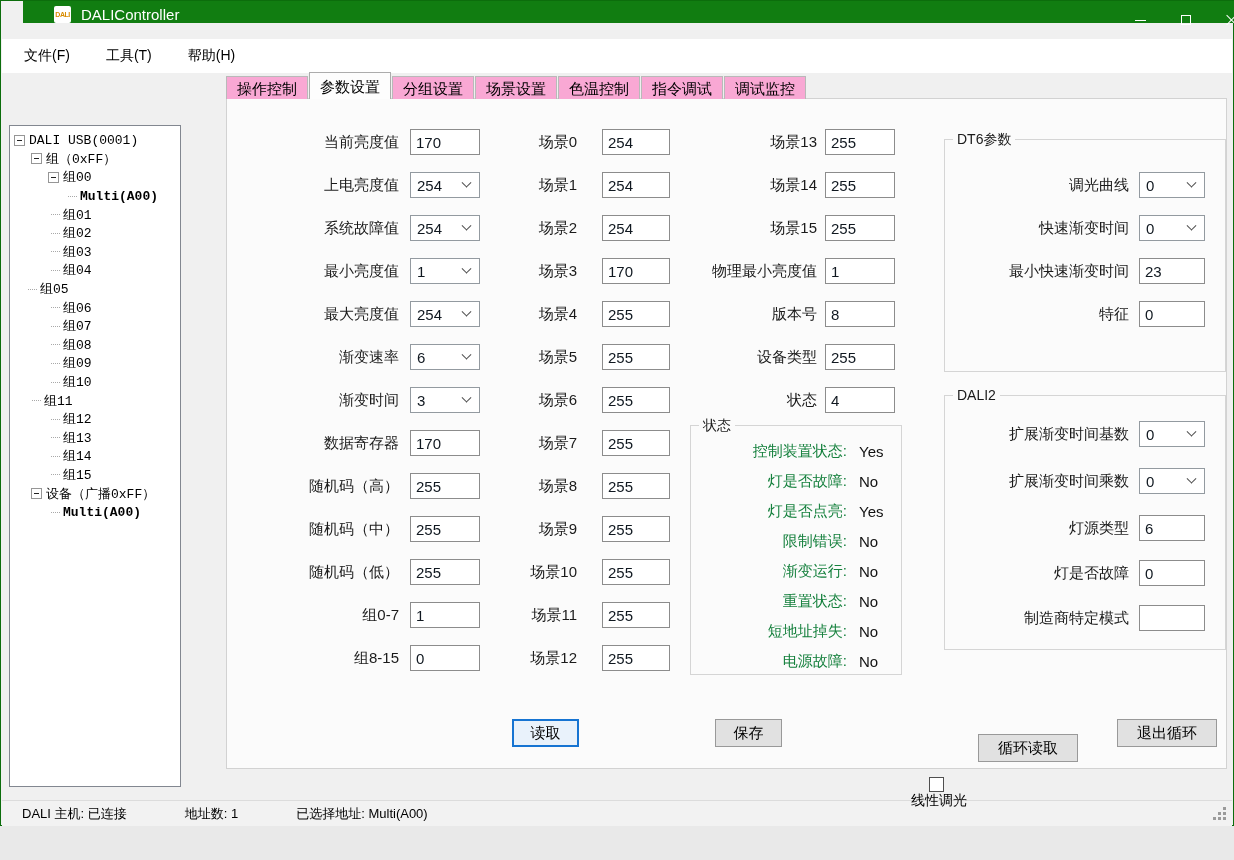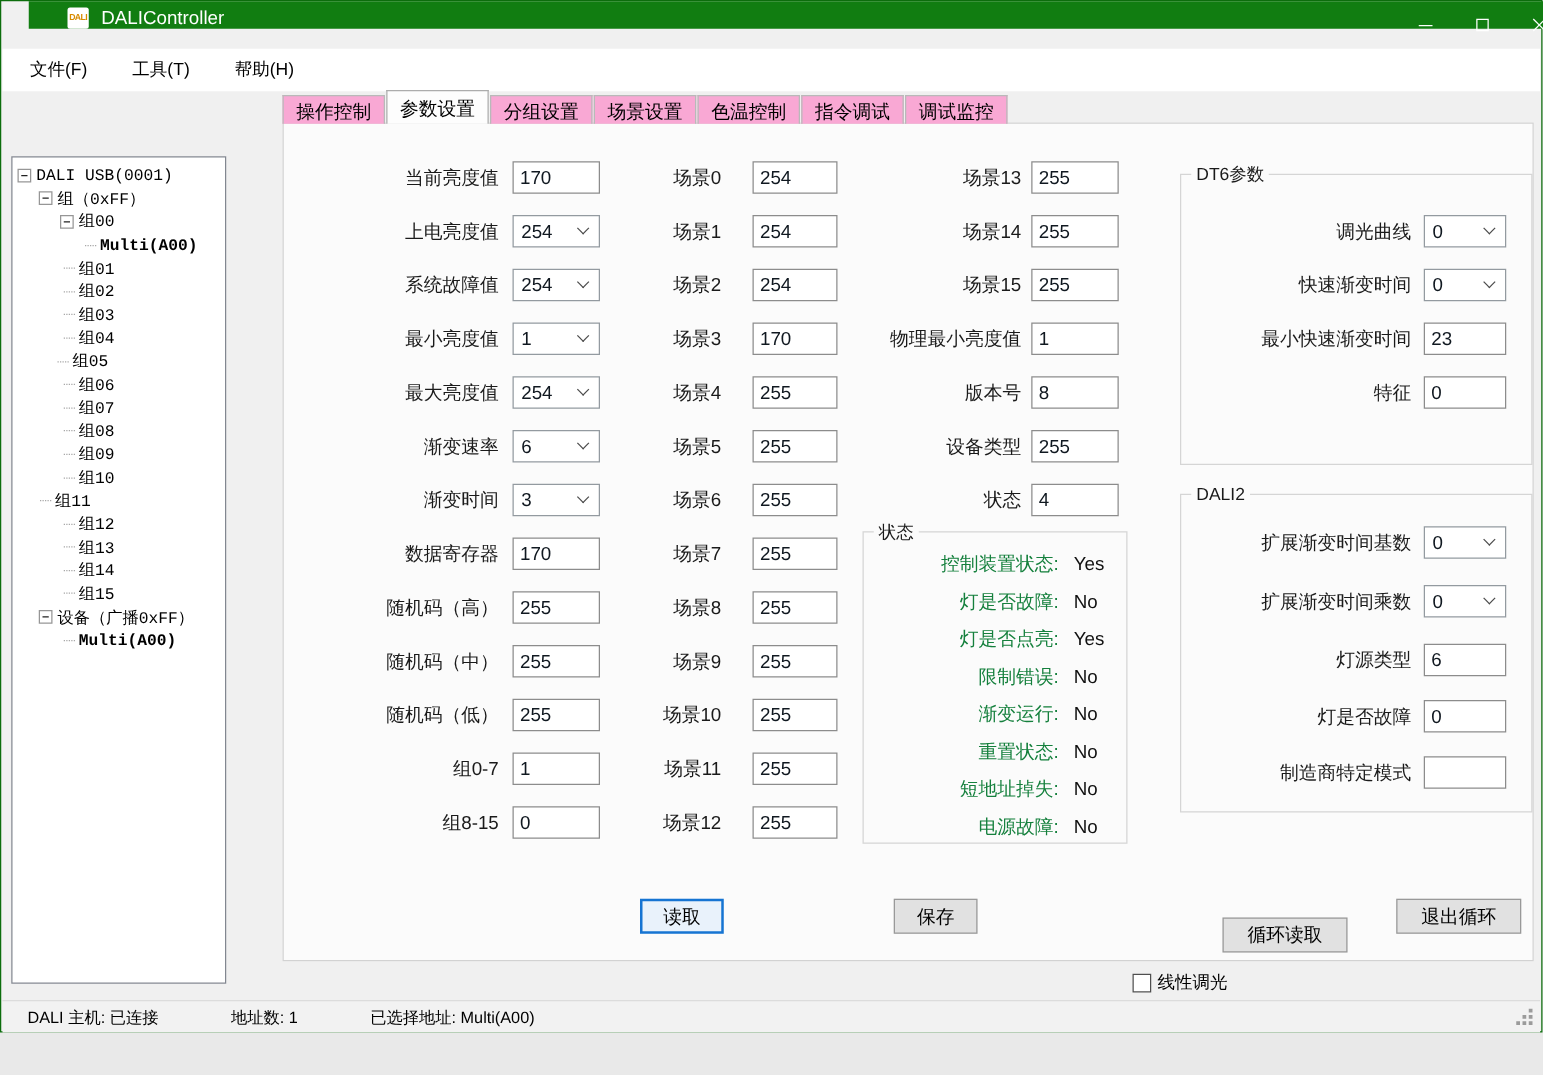--- a/index.html
+++ b/index.html
@@ -53,21 +53,21 @@
   .g-row .flabel { width:178px; }
   .g-row .ctl { margin-left:10px; width:66px; }
 
   .s-row { position:absolute; height:22px; display:flex; align-items:center; }
   .s-label { width:148px; text-align:right; font-size:15px; color:#15803d; white-space:nowrap; }
   .s-value { margin-left:12px; font-size:15px; color:#111; }
 
   .btn { position:absolute; height:28px; background:#e1e1e1; border:1px solid #999; font-size:15px; color:#000; display:flex; align-items:center; justify-content:center; }
   .btn.focused { border:2px solid #1674d2; background:#e9f2fb; }
 
-  .chkrow { position:absolute; left:905px; top:776px; display:flex; align-items:center; z-index:3; }
+  .chkrow { position:absolute; left:905px; top:776px; display:flex; align-items:center; z-index:3;flex-direction:column; }
   .chkbox { width:15px; height:15px; border:1px solid #4f4f4f; background:#fff; }
   .chklabel { font-size:14px; margin-left:5px; color:#000; }
 
   .statusbar { position:absolute; left:1px; right:1px; top:799px; height:26px; background:#f2f2f2; border-top:1px solid #dcdcdc; display:flex; align-items:center; font-size:13px; color:#000; }
   .sb-item { margin-left:20px; }
   .sb-item + .sb-item { margin-left:58px; }
   .grip { position:absolute; right:6px; bottom:16px; width:3px; height:3px; background:#9b9b9b; box-shadow:0 5px #9b9b9b,0 10px #9b9b9b,-5px 5px #9b9b9b,-5px 10px #9b9b9b,-10px 10px #9b9b9b; }
 </style>
 </head>
 <body>
@@ -122,21 +122,21 @@
         <span>组02</span>
       </div>
     <div class="tree-row" style="padding-left:41px">
         <span class="dash"></span>
         <span>组03</span>
       </div>
     <div class="tree-row" style="padding-left:41px">
         <span class="dash"></span>
         <span>组04</span>
       </div>
-    <div class="tree-row" style="padding-left:36px">
+    <div class="tree-row" style="padding-left:18px">
         <span class="dash"></span>
         <span>组05</span>
       </div>
     <div class="tree-row" style="padding-left:41px">
         <span class="dash"></span>
         <span>组06</span>
       </div>
     <div class="tree-row" style="padding-left:41px">
         <span class="dash"></span>
         <span>组07</span>

